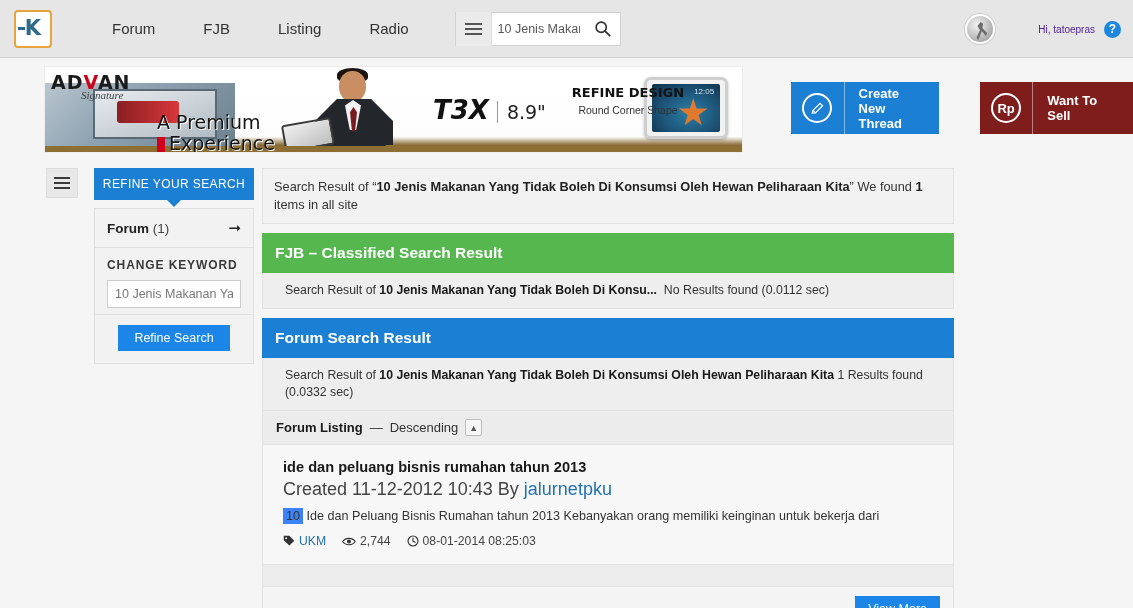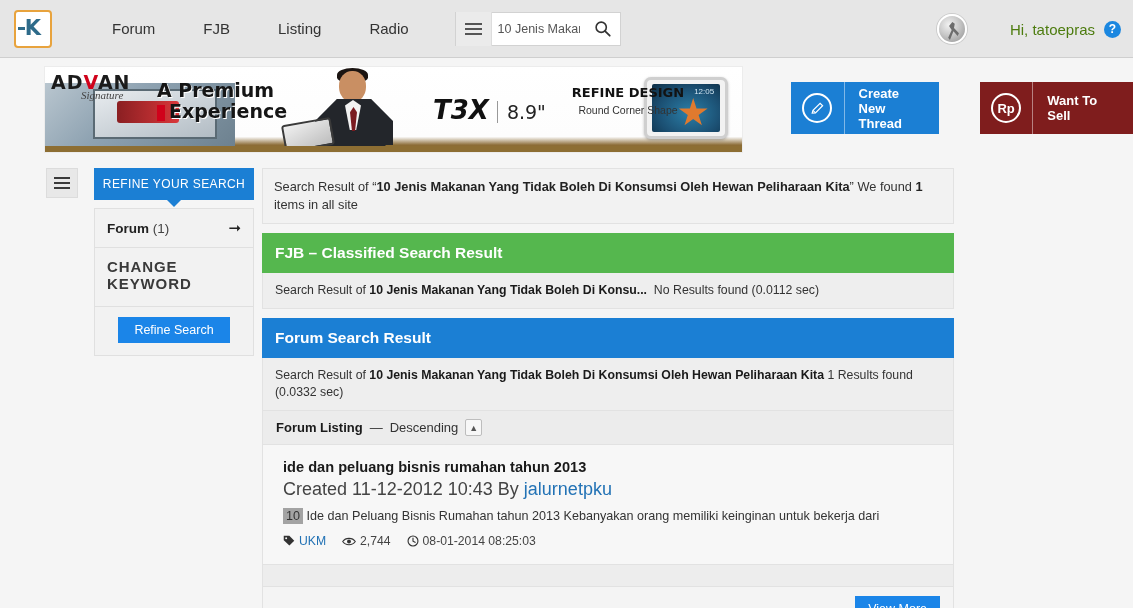--- a/index.html
+++ b/index.html
@@ -106,21 +106,21 @@
     overflow:hidden;
     position: relative;
   }
   .avatar:after{
     content:"";
     position:absolute; left:9px; top:6px;
     width:11px;height:18px;
     background:#6d6d6d;
     clip-path: polygon(40% 0, 62% 10%, 55% 34%, 100% 62%, 88% 78%, 50% 52%, 18% 100%, 2% 88%, 34% 44%, 10% 22%);
   }
-  .user-name { font-size: 15px; color: #4d7c0f; margin-left: 34px; }
+  .user-name { font-size: 10px; color: #4c1d95; margin-left: 34px; }
   .help-icon {
     width: 17px; height: 17px; border-radius: 50%;
     background: #1b87e0; color: #fff;
     font-size: 12px; font-weight: bold;
     display: flex; align-items: center; justify-content: center;
     cursor: pointer;
   }
 
   
   .banner-row {
@@ -157,23 +157,23 @@
     font-family:"DejaVu Sans", sans-serif;
     font-weight:bold; font-size:19px; letter-spacing:1px; color:#1b1b1b;
   }
   .adv-logo .v-drop{ color:#d0021b; }
   .adv-sig{
     position:absolute; left:36px; top:22px; z-index:5;
     font-family:"Liberation Serif", serif;
     font-style:italic; font-size:11px; color:#444;
   }
   .ad-premium{
-    position:absolute; left:112px; top:13px; z-index:6;
+    position:absolute; left:112px; top:45px; z-index:6;
     font-family:"DejaVu Sans", sans-serif;
-    font-weight:bold; font-size:19px; color:#151515;
+    font-weight:normal; font-size:19px; color:#151515;
     line-height:21px; text-shadow: 1px 1px 0 #fff;
   }
   .ad-premium .exp-bar{
     display:inline-block;width:8px;height:16px;background:#d0021b;
     vertical-align:-3px;margin-right:4px;
   }
   .ad-man{
     position:absolute; left:250px; top:0px; width:120px; height:87px;
   }
   .ad-man .head{
@@ -307,21 +307,21 @@
     padding: 10px 12px;
     border-bottom: 1px solid #e0e0e0;
     font-size: 13.5px; color: #222;
     cursor: pointer;
   }
   .refine-row b { font-weight: bold; }
   .refine-row span.count { font-weight: normal; color: #444; }
   .arrow-right { font-size: 15px; color: #222; }
   .refine-sec { padding: 10px 12px 6px 12px; border-bottom: 1px solid #e0e0e0; }
   .refine-label {
-    font-size: 15px; font-weight: bold; letter-spacing: .9px;
+    font-size: 12px; font-weight: bold; letter-spacing: .9px;
     color: #3a3a3a; margin-bottom: 8px;
   }
   .keyword-input {
     width: 100%; height: 28px;
     border: 1px solid #ccc; background: #fff;
     font-size: 12.5px; color: #777;
     padding: 0 7px; outline: none;
     font-family: "Liberation Sans", sans-serif;
   }
   .refine-foot { padding: 10px 0 12px 0; text-align: center; }
@@ -340,21 +340,21 @@
     background: #f2f2f2; border: 1px solid #e2e2e2;
   }
   .result-summary b { color: #222; }
   .sec-head {
     padding: 11px 13px;
     font-size: 15.5px; font-weight: bold; color: #fff;
   }
   .sec-head.green { background: #55b74e; }
   .sec-head.blue  { background: #1b7fd4; }
   .sec-sub {
-    padding: 9px 12px;
+    padding: 9px 22px;
     font-size: 12.3px; color: #333; line-height: 17px;
     background: #eeeeee; border-left: 1px solid #e2e2e2;
     border-right: 1px solid #e2e2e2; border-bottom: 1px solid #e2e2e2;
   }
   .sec-sub b { color: #1a1a1a; }
   .spacer-8 { height: 9px; }
   .listing-bar {
     display: flex; align-items: center; gap: 7px;
     padding: 8px 13px;
     background: #ececec;
@@ -373,21 +373,21 @@
     border: 1px solid #e2e2e2; border-top: none;
     padding: 14px 20px 16px 20px;
   }
   .res-title {
     font-size: 14.6px; font-weight: bold; color: #1a1a1a;
     cursor: pointer; margin-bottom: 4px;
   }
   .res-meta { font-size: 18px; color: #444; margin-bottom: 7px; }
   .res-meta a { color: #2272b5; text-decoration: none; cursor: pointer; }
   .res-snip { font-size: 12.6px; color: #333; line-height: 18px; margin-bottom: 9px; }
-  .hl { background: #a3a3a3; padding: 1px 3px; font-weight: normal; text-align: center; }
+  .hl { background: #3b82f6; padding: 1px 3px; font-weight: normal; text-align: center; }
   .res-stats { display: flex; align-items: center; gap: 16px; font-size: 12.2px; color: #444; }
   .stat { display: flex; align-items: center; gap: 4px; }
   .stat a { color: #2272b5; text-decoration: none; cursor: pointer; }
   .strip {
     height: 22px; background: #ededed;
     border: 1px solid #e2e2e2; border-top: none;
   }
   .viewmore-bar {
     background: #f4f4f4;
     border: 1px solid #e2e2e2; border-top: none;
@@ -526,20 +526,21 @@
     <div class="refine-body">
       <div class="refine-row">
         <span>
           <b>Forum</b>
           <span class="count">(1)</span>
         </span>
         <span class="arrow-right">➞</span>
       </div>
       <div class="refine-sec">
         <div class="refine-label">CHANGE KEYWORD</div>
+        <input class="keyword-input" type="text" value="10 Jenis Makanan Ya" style="">
       </div>
       <div class="refine-foot">
         <button class="btn-refine">Refine Search</button>
       </div>
     </div>
   </div>
 
   <div class="main">
 
     <div class="result-summary">

